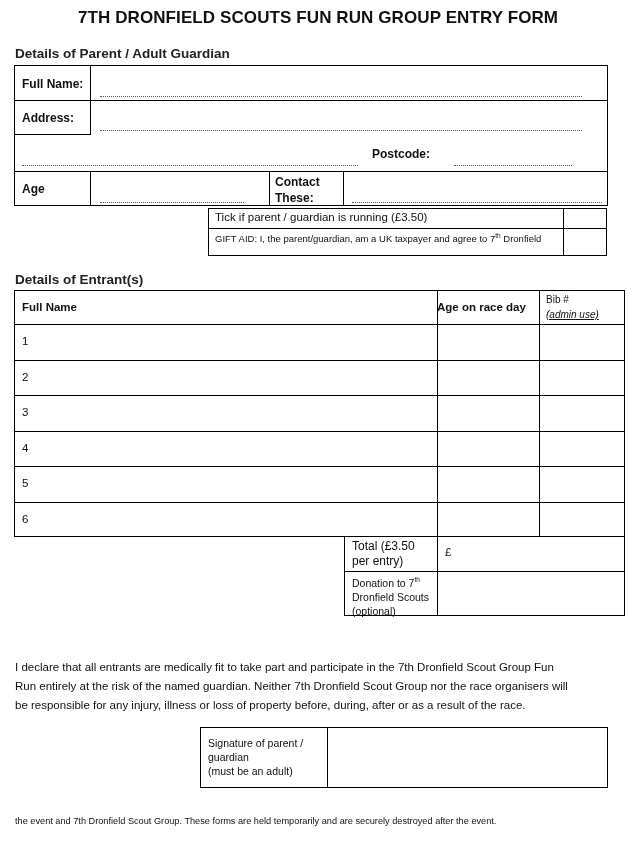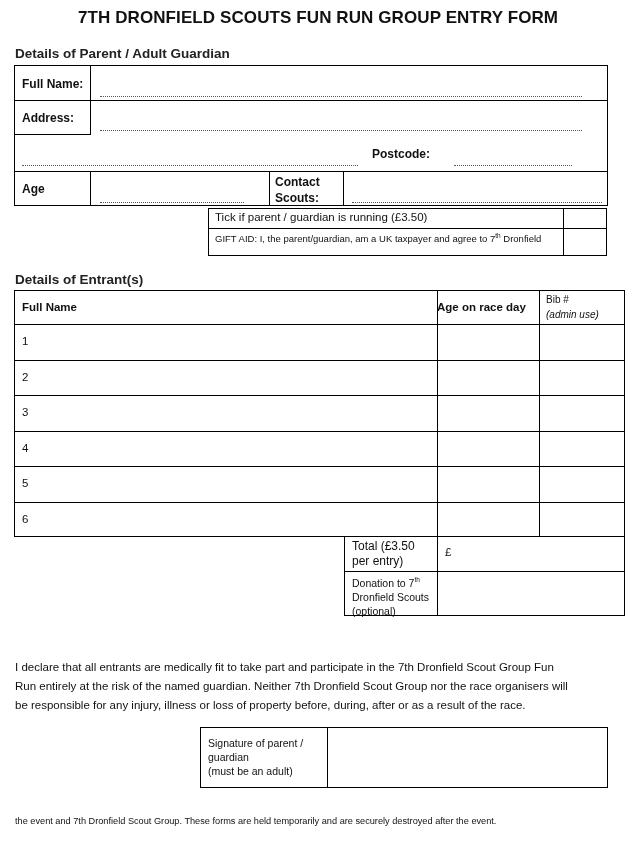--- a/index.html
+++ b/index.html
@@ -59,21 +59,21 @@
   <div class="abs dots" style="left:0; top:15px; width:118px;"></div>
 </div>
 
 <div class="abs lbl" style="left:22px; top:182px;">Age</div>
 <div class="abs" style="left:100px; top:187px; width:144px; height:16px;">
   <span class="small"></span>
   <div class="abs dots" style="left:0; top:15px; width:144px;"></div>
 </div>
 <div class="abs lbl" style="left:275px; top:174px; line-height:16px;">
   <div>Contact</div>
-  <div>Scouts:</div>
+  <div>These:</div>
 </div>
 <div class="abs" style="left:352px; top:187px; width:254px; height:16px;">
   <span class="small"></span>
   <div class="abs dots" style="left:0; top:15px; width:250px;"></div>
 </div>
 
 <div class="abs box" style="left:208px; top:208px; width:399px; height:48px;"></div>
 <div class="abs hline" style="left:208px; top:228px; width:399px;"></div>
 <div class="abs vline" style="left:563px; top:208px; height:48px;"></div>
 <div class="abs" style="left:215px; top:211px; font-size:11.5px;">Tick if parent / guardian is running (£3.50)</div>
@@ -86,21 +86,21 @@
 <div class="abs section" style="left:15px; top:272px;">Details of Entrant(s)</div>
 
 <div class="abs box" style="left:14px; top:290px; width:611px; height:247px;"></div>
 <div class="abs vline" style="left:437px; top:290px; height:247px;"></div>
 <div class="abs vline" style="left:539px; top:290px; height:247px;"></div>
 
 <div class="abs lbl" style="left:22px; top:301px; font-size:11.5px;">Full Name</div>
 <div class="abs lbl" style="left:437px; top:301px; font-size:11.5px;">Age on race day</div>
 <div class="abs" style="left:546px; top:292px; font-size:10px; line-height:15px;">
   <div>Bib #</div>
-  <div style="font-style:italic;">(admin use)</div>
+  <div style="font-style:italic;text-decoration:underline;">(admin use)</div>
 </div>
 
 <div id="entrant-rows">
     <div class="abs hline" style="left: 14px; top: 324px; width: 611px;"></div>
     <div class="abs" style="left: 22px; top: 335px; font-size: 11.5px;">1</div>
     <div class="abs" style="left: 34px; top: 325px; width: 402px; height: 34px; font-size: 11.5px;"><span></span></div>
     <div class="abs" style="left: 438px; top: 325px; width: 100px; height: 34px; font-size: 11.5px;"><span></span></div>
     <div class="abs" style="left: 540px; top: 325px; width: 84px; height: 34px; font-size: 11.5px;"><span></span></div>
     <div class="abs hline" style="left: 14px; top: 360px; width: 611px;"></div>
     <div class="abs" style="left: 22px; top: 371px; font-size: 11.5px;">2</div>

